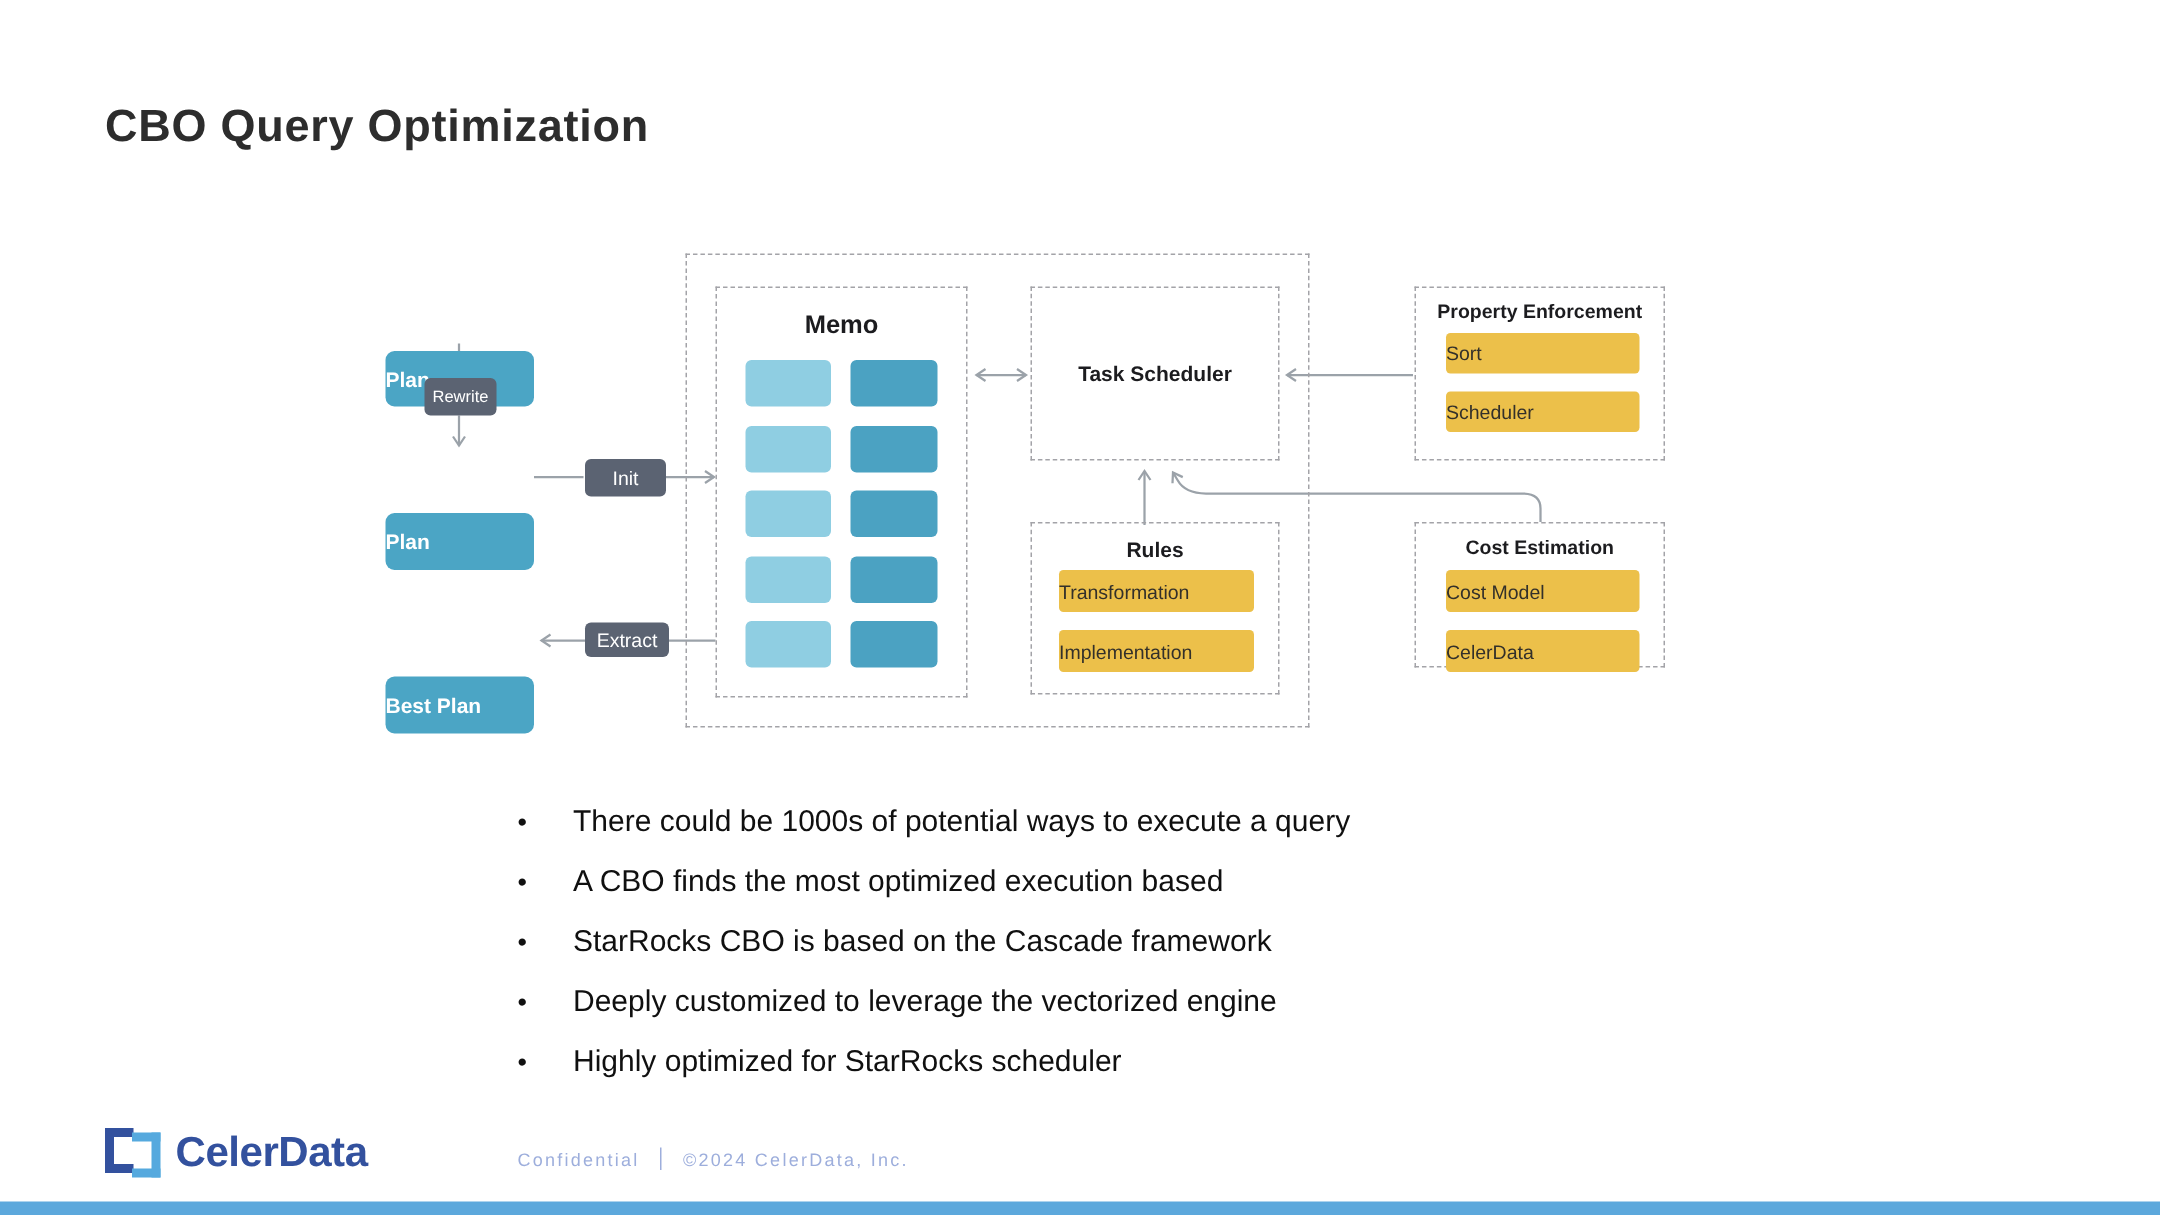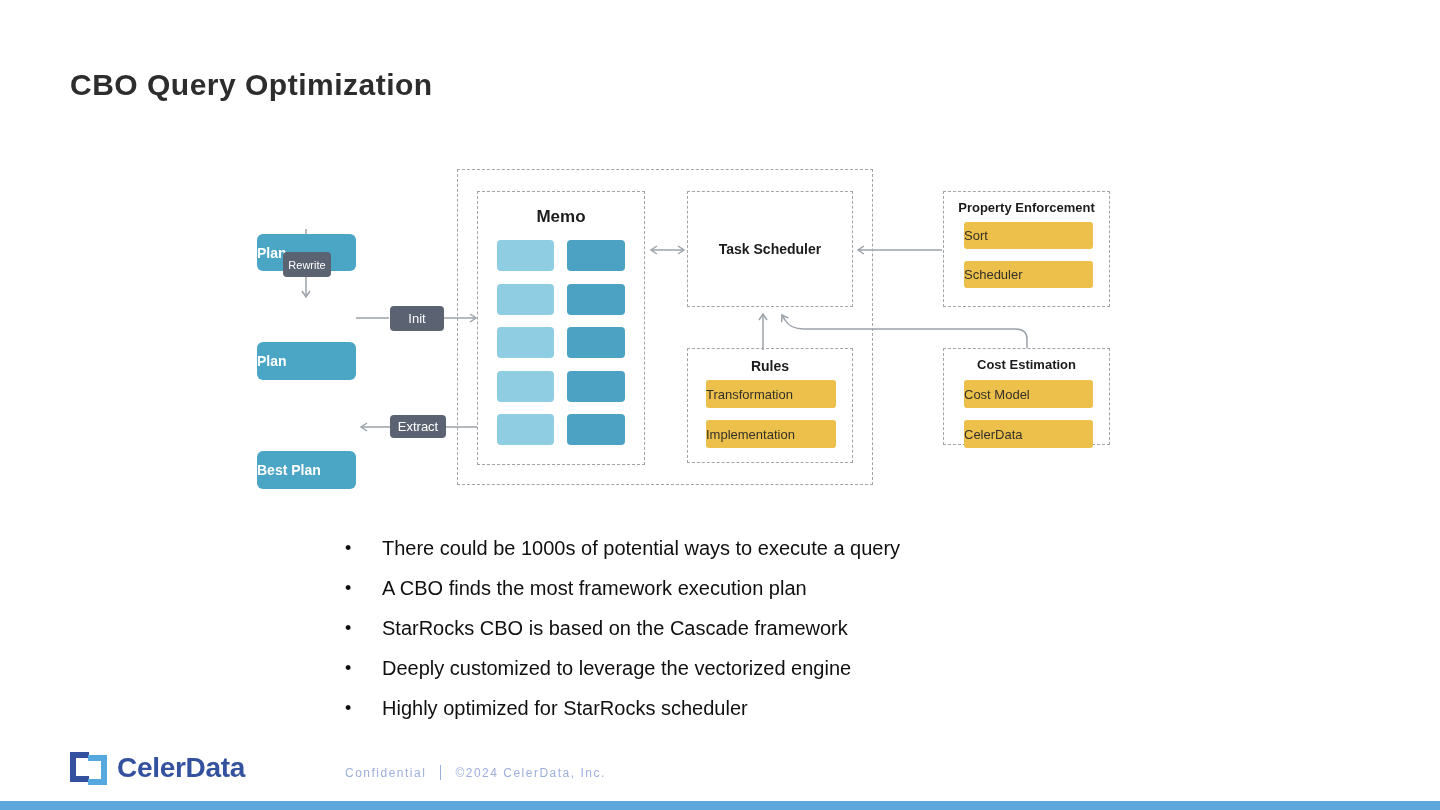--- a/index.html
+++ b/index.html
@@ -164,21 +164,21 @@
     </div>
   </div>
 
   <ul class="bullets">
     <li>
       <span class="dot">•</span>
       <span>There could be 1000s of potential ways to execute a query</span>
     </li>
     <li>
       <span class="dot">•</span>
-      <span>A CBO finds the most framework execution plan</span>
+      <span>A CBO finds the most optimized execution based</span>
     </li>
     <li>
       <span class="dot">•</span>
       <span>StarRocks CBO is based on the Cascade framework</span>
     </li>
     <li>
       <span class="dot">•</span>
       <span>Deeply customized to leverage the vectorized engine</span>
     </li>
     <li>

